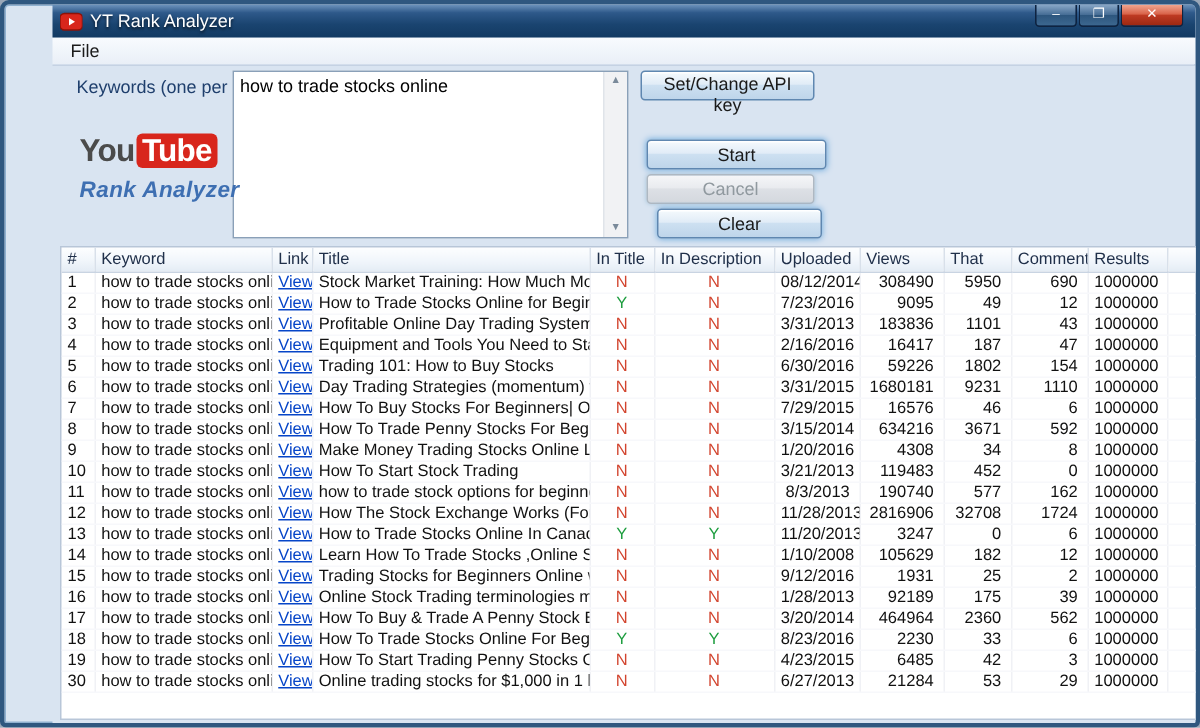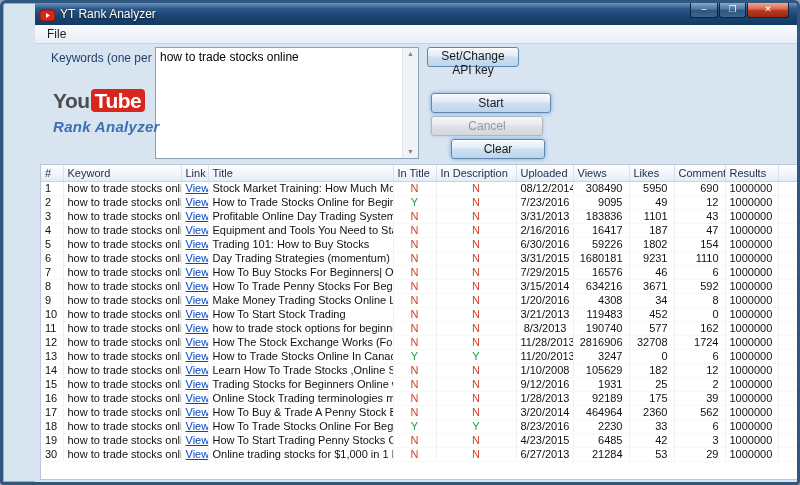--- a/index.html
+++ b/index.html
@@ -43,25 +43,25 @@
 
   .logo{position:absolute;left:18px;top:45px;}
   .logo-line{font-size:21px;font-weight:bold;color:#4b4b4b;letter-spacing:-.5px;}
   .logo-tube{background:#d8261c;color:#fff;border-radius:4px;padding:0 4px;margin-left:1px;}
   .logo-sub{margin-top:5px;font-size:15px;font-weight:bold;color:#3e6fb2;letter-spacing:.3px;font-style:italic;}
 
   .btn{position:absolute;font-size:12px;color:#1a1a1a;text-align:center;
     border:1px solid #5f87b0;border-radius:3px;cursor:default;
     background:linear-gradient(180deg,#f5fafd,#e1ecf7 45%,#cde0f1 50%,#bed5ea);
     box-shadow:inset 0 1px 0 #fff;font-family:"Liberation Sans",sans-serif;}
-  .btn-api{left:392px;top:3px;width:92px;height:20px;}
+  .btn-api{left:392px;top:3px;width:116px;height:20px;}
   .btn-start{left:396px;top:49px;width:120px;height:20px;box-shadow:0 0 4px #6aa8dc,inset 0 1px 0 #fff;}
   .btn-cancel{left:396px;top:72px;width:112px;height:20px;color:#90999f;border-color:#aeb8c2;
     background:linear-gradient(180deg,#f5f6f8,#e9ebef 45%,#dde0e5 50%,#d4d8de);box-shadow:0 0 3px #a8c4da;}
-  .btn-clear{left:416px;top:95px;width:94px;height:20px;box-shadow:0 0 4px #6aa8dc,inset 0 1px 0 #fff;}
+  .btn-clear{left:403px;top:95px;width:110px;height:20px;box-shadow:0 0 4px #6aa8dc,inset 0 1px 0 #fff;}
 
   
   .table-wrap{position:absolute;left:5px;top:120px;width:784px;height:316px;
     background:#fff;border:1px solid #b8c6d8;overflow:hidden;}
   table{border-collapse:collapse;table-layout:fixed;width:100%;font-size:11px;}
   thead th{height:16px;font-weight:normal;text-align:left;padding:0 4px;
     background:linear-gradient(#fdfeff,#f1f6fb 55%,#e4ecf5);
     border-right:1px solid #d8e0ea;border-bottom:1px solid #c9d4e2;
     color:#20304a;white-space:nowrap;overflow:hidden;}
   tbody td{height:14px;padding:0 4px;color:#111;
@@ -138,21 +138,21 @@
         <thead>
           <tr>
             <th>#</th>
             <th>Keyword</th>
             <th>Link</th>
             <th>Title</th>
             <th>In Title</th>
             <th>In Description</th>
             <th>Uploaded</th>
             <th>Views</th>
-            <th>Likes</th>
+            <th>That</th>
             <th>Comments</th>
             <th>Results</th>
             <th></th>
           </tr>
         </thead>
         <tbody>
             <tr>
     <td>1</td>
     <td>how to trade stocks online</td>
     <td class="c-link"><a href="#">View</a></td>

